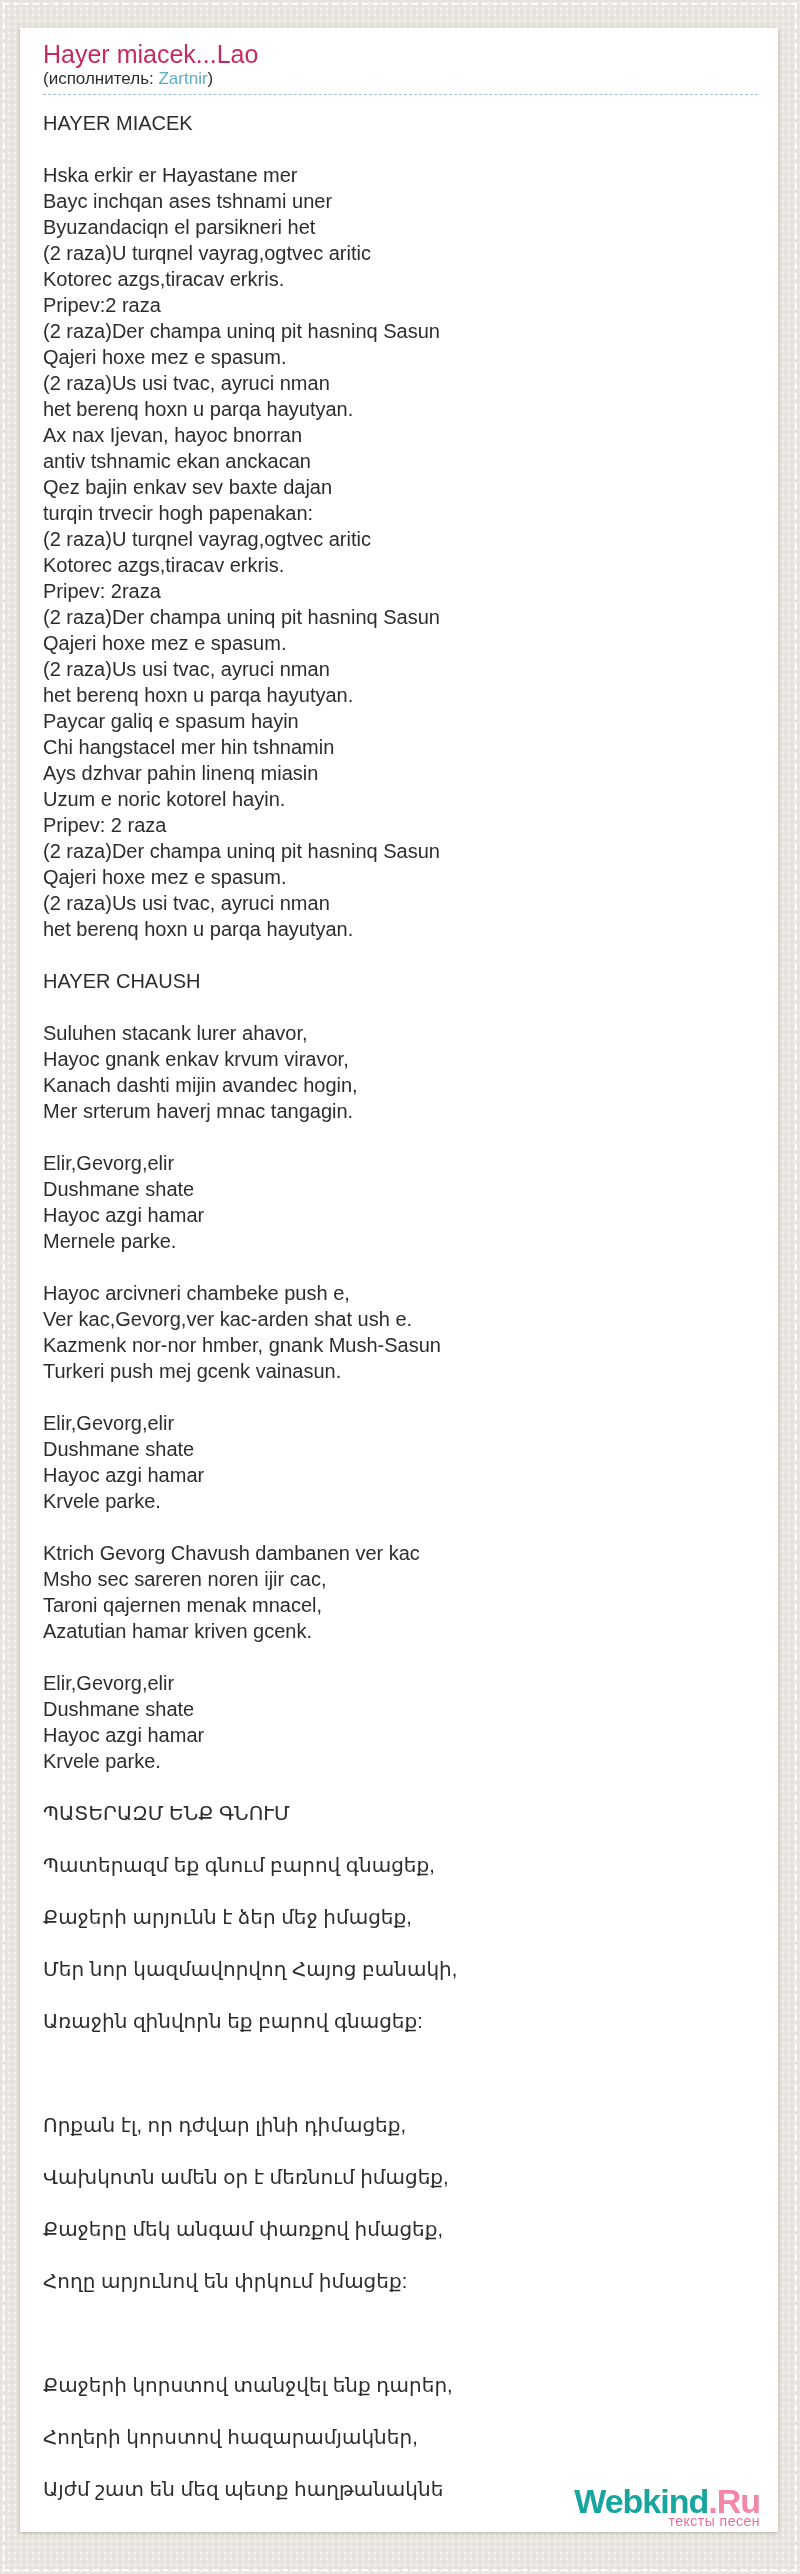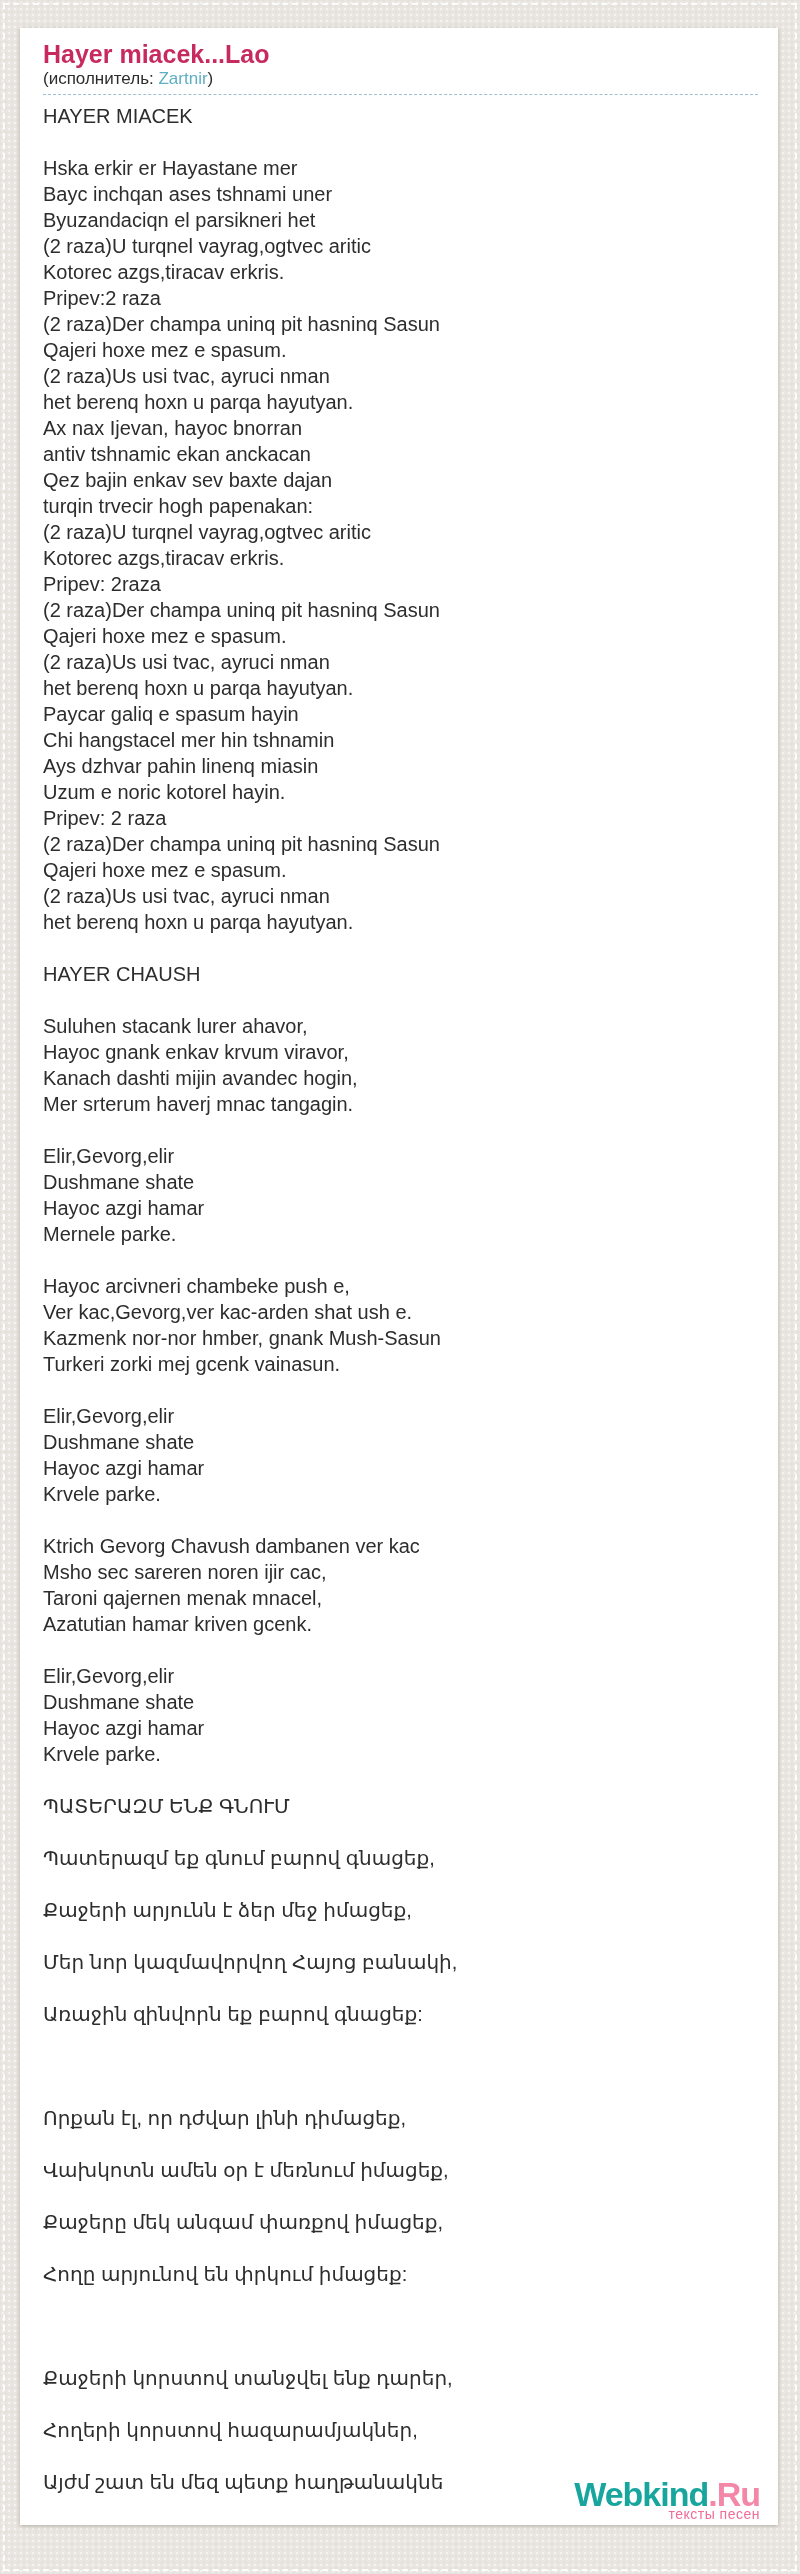--- a/index.html
+++ b/index.html
@@ -34,37 +34,37 @@
     width: 758px;
     box-sizing: border-box;
     background: var(--card-bg, #ffffff);
     box-shadow: 0 1px 4px rgba(90,80,70,0.35);
     padding: 12px 20px 30px 23px;
   }
   .song-title {
     margin: 0;
     font-size: 25px;
     line-height: 28px;
-    font-weight: bold;
+    font-weight: normal;
     color: var(--title-color, #c72a5e);
   }
   .artist-line {
     font-size: 17px;
     line-height: 21px;
     color: var(--text-color, #2d2d2d);
     padding-bottom: 5px;
     border-bottom: 1px dashed var(--rule-color, #9fc0d2);
   }
   .artist-link {
     color: var(--link-color, #5fafc2);
     text-decoration: none;
     cursor: pointer;
   }
   .lyrics {
-    margin-top: 8px;
+    margin-top: 15px;
     font-size: 20px;
     line-height: 26px;
     color: var(--text-color, #2d2d2d);
   }
   .line {
     min-height: 26px;
     white-space: pre-wrap;
   }
   .logo {
     position: absolute;
@@ -146,21 +146,21 @@
         <div class="line">Mer srterum haverj mnac tangagin.</div>
         <div class="line">&nbsp;</div>
         <div class="line">Elir,Gevorg,elir</div>
         <div class="line">Dushmane shate</div>
         <div class="line">Hayoc azgi hamar</div>
         <div class="line">Mernele parke.</div>
         <div class="line">&nbsp;</div>
         <div class="line">Hayoc arcivneri chambeke push e,</div>
         <div class="line">Ver kac,Gevorg,ver kac-arden shat ush e.</div>
         <div class="line">Kazmenk nor-nor hmber, gnank Mush-Sasun</div>
-        <div class="line">Turkeri zorki mej gcenk vainasun.</div>
+        <div class="line">Turkeri push mej gcenk vainasun.</div>
         <div class="line">&nbsp;</div>
         <div class="line">Elir,Gevorg,elir</div>
         <div class="line">Dushmane shate</div>
         <div class="line">Hayoc azgi hamar</div>
         <div class="line">Krvele parke.</div>
         <div class="line">&nbsp;</div>
         <div class="line">Ktrich Gevorg Chavush dambanen ver kac</div>
         <div class="line">Msho sec sareren noren ijir cac,</div>
         <div class="line">Taroni qajernen menak mnacel,</div>
         <div class="line">Azatutian hamar kriven gcenk.</div>

